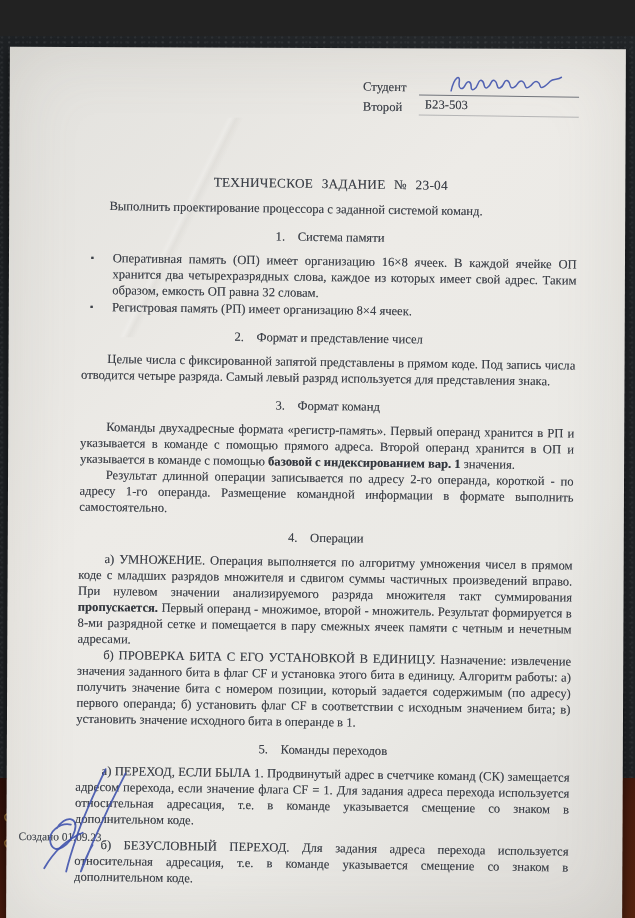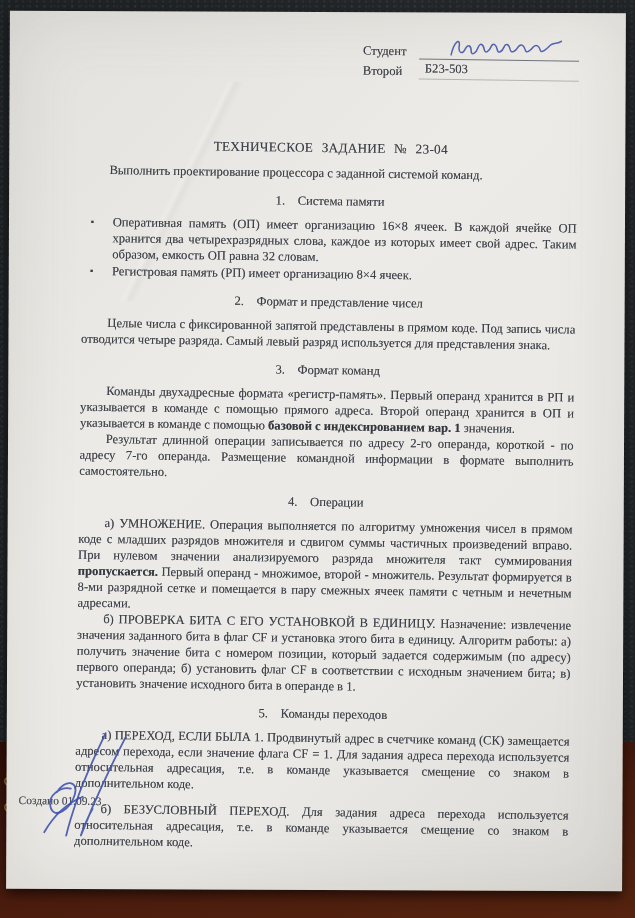--- a/index.html
+++ b/index.html
@@ -2,21 +2,21 @@
 <html style="--paper: #eae8e4; --ink: #3d4149; --pen: #3c50ac; --leather: #24272a; --wood: #4a1c0e; --gold: #b98a3c;"><head>
 <meta charset="utf-8">
 <style>
   :root{
     --paper:#eae8e4; --ink:#3d4149; --pen:#3c50ac;
     --leather:#24272a; --wood:#4a1c0e; --gold:#b98a3c;
   }
   html,body{margin:0;padding:0;}
   body{width:635px;height:918px;position:relative;overflow:hidden;
        font-family:"Liberation Serif","DejaVu Serif",serif;background:#222;}
-  .scene{position:absolute;inset:0;}
+  .scene{position:absolute;inset:0;margin-top:36px;}
   .desk-leather{position:absolute;left:0;top:0;right:0;height:790px;
     background:
       radial-gradient(circle at 30% 30%, rgba(255,255,255,0.055) 0.6px, transparent 1.6px) 0 0/7px 5px,
       radial-gradient(circle at 70% 60%, rgba(255,255,255,0.04) 0.6px, transparent 1.7px) 3px 2px/9px 7px,
       linear-gradient(100deg,#1e2124,var(--leather) 55%,#202326);}
   .desk-wood{position:absolute;left:0;right:0;top:742px;bottom:0;
     background:linear-gradient(170deg,#2e0f08,var(--wood) 55%,#55230f);}
   .ornament{position:absolute;left:1px;top:768px;}
   .paper{position:absolute;left:8px;top:12px;width:616px;height:878px;
     transform:rotate(0.25deg);
@@ -89,21 +89,21 @@
               <li>Регистровая память (РП) имеет организацию 8×4 ячеек.</li>
             </ul>
           </div>
           <div class="section">
             <div class="sec-heading">2.  Формат и представление чисел</div>
             <p><span>Целые числа с фиксированной запятой представлены в прямом коде. Под запись числа отводится четыре разряда. Самый левый разряд используется для представления знака.</span></p>
           </div>
           <div class="section">
             <div class="sec-heading">3.  Формат команд</div>
             <p><span>Команды двухадресные формата «регистр-память». Первый операнд хранится в РП и указывается в команде с помощью прямого адреса. Второй операнд хранится в ОП и указывается в команде с помощью </span><b class="bold">базовой с индексированием вар. 1</b><span> значения.</span></p>
-            <p><span>Результат длинной операции записывается по адресу 2-го операнда, короткой - по адресу 7-го операнда. Размещение командной информации в формате выполнить самостоятельно.</span></p>
+            <p><span>Результат длинной операции записывается по адресу 2-го операнда, короткой - по адресу 1-го операнда. Размещение командной информации в формате выполнить самостоятельно.</span></p>
           </div>
           <div class="section">
             <div class="sec-heading">4.  Операции</div>
             <p><span>а) УМНОЖЕНИЕ. Операция выполняется по алгоритму умножения чисел в прямом коде с младших разрядов множителя и сдвигом суммы частичных произведений вправо. При нулевом значении анализируемого разряда множителя такт суммирования </span><b class="bold">пропускается.</b><span> Первый операнд - множимое, второй - множитель. Результат формируется в 8-ми разрядной сетке и помещается в пару смежных ячеек памяти с четным и нечетным адресами.</span></p>
             <p><span>б) ПРОВЕРКА БИТА С ЕГО УСТАНОВКОЙ В ЕДИНИЦУ. Назначение: извлечение значения заданного бита в флаг CF и установка этого бита в единицу. Алгоритм работы: а) получить значение бита с номером позиции, который задается содержимым (по адресу) первого операнда; б) установить флаг CF в соответствии с исходным значением бита; в) установить значение исходного бита в операнде в 1.</span></p>
           </div>
           <div class="section">
             <div class="sec-heading">5.  Команды переходов</div>
             <p><span>а) ПЕРЕХОД, ЕСЛИ БЫЛА 1. Продвинутый адрес в счетчике команд (СК) замещается адресом перехода, если значение флага CF = 1. Для задания адреса перехода используется относительная адресация, т.е. в команде указывается смещение со знаком в дополнительном коде.</span></p>
             <p class="gap"><span>б) БЕЗУСЛОВНЫЙ ПЕРЕХОД. Для задания адреса перехода используется относительная адресация, т.е. в команде указывается смещение со знаком в дополнительном коде.</span></p>

